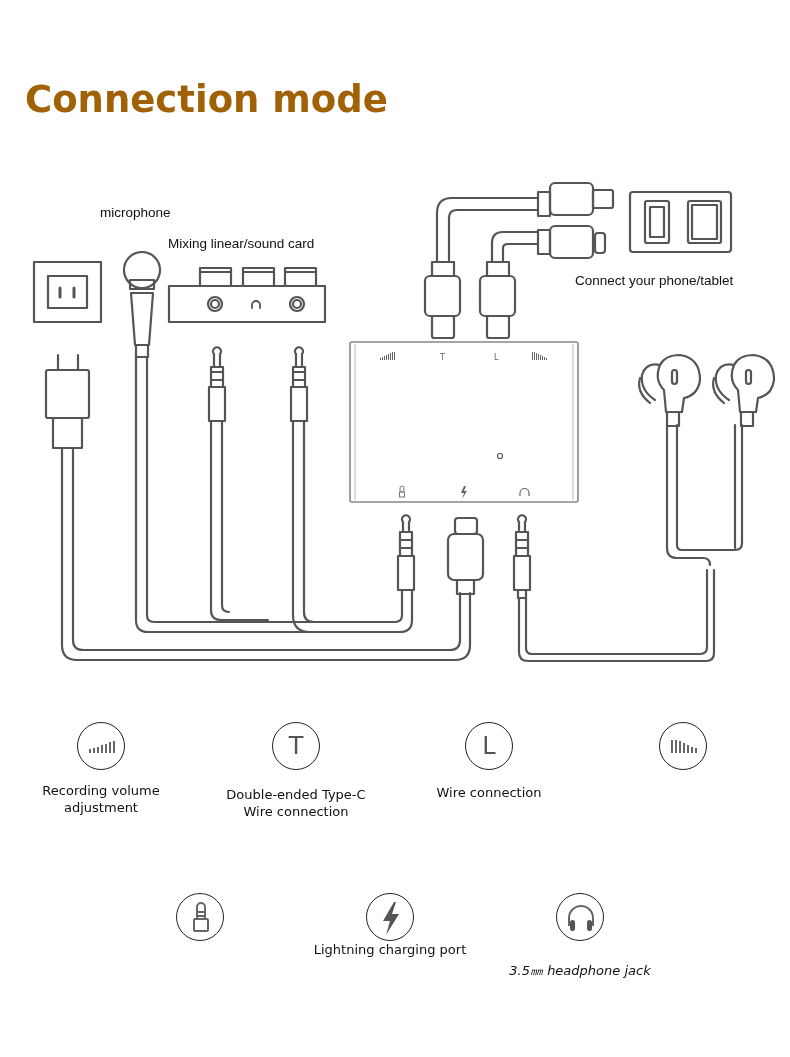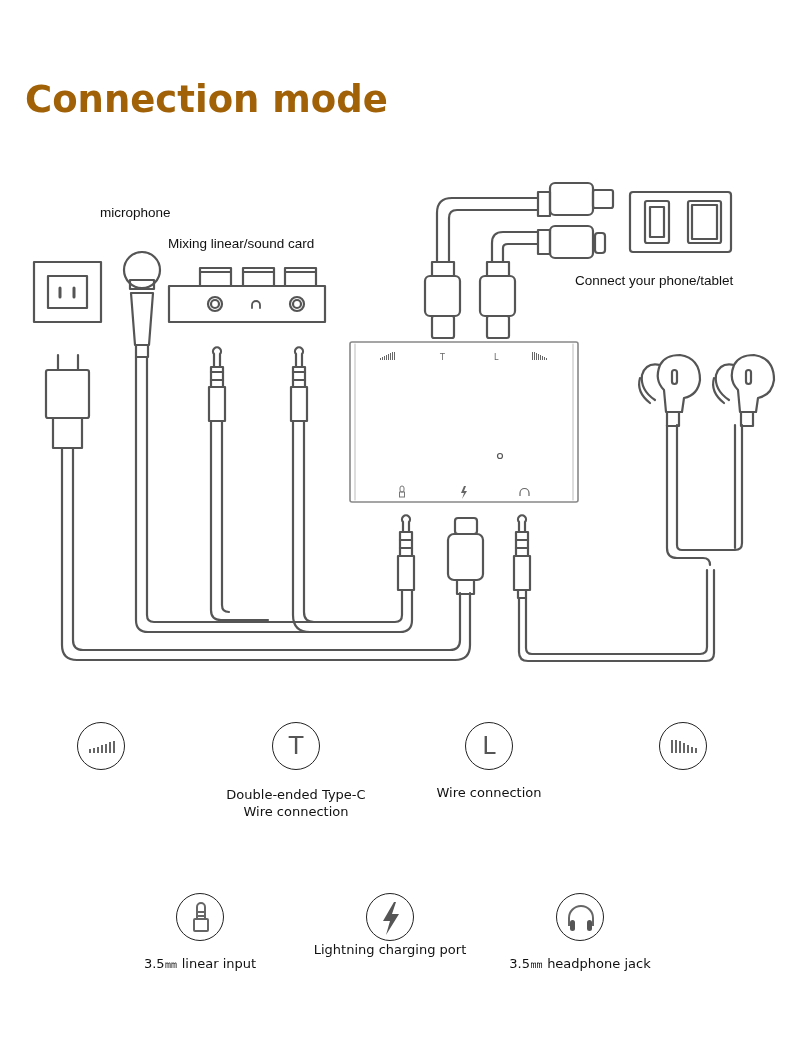--- a/index.html
+++ b/index.html
@@ -204,20 +204,24 @@
       <rect x="11" y="26" width="2" height="4"></rect>
           <rect x="15" y="25" width="2" height="5"></rect>
       <rect x="19" y="24" width="2" height="6"></rect>
           <rect x="23" y="22" width="2" height="8"></rect>
       <rect x="27" y="21" width="2" height="9"></rect>
           <rect x="31" y="19" width="2" height="11"></rect>
       <rect x="35" y="18" width="2" height="12"></rect>
         </g>
       </svg>
   </div>
+  <div class="cap">
+      <span>Recording volume</span>
+      <span>adjustment</span>
+    </div>
 </div>
 
 <div class="feat" style="left:196px; top:722px;">
   <div class="circle">
     <div style="position:absolute;left:0;right:0;top:9px;text-align:center;font-size:24px;color:#555;">T</div>
   </div>
   <div class="cap" style="margin-top:16px;">
       <span>Double-ended Type-C</span>
       <span>Wire connection</span>
     </div>
@@ -252,23 +256,20 @@
   <div class="circle">
     <svg width="48" height="48" viewBox="0 0 48 48">
         <g fill="none" stroke="#666" stroke-width="2">
       <path d="M20 25 V13 a4 4 0 0 1 8 0 V25"></path>
       <line x1="20" y1="18" x2="28" y2="18"></line>
           <line x1="20" y1="22" x2="28" y2="22"></line>
       <rect x="17" y="25" width="14" height="12" rx="1"></rect>
         </g>
       </svg>
   </div>
-  <div class="cap" style="margin-top:14px;">
-      <span>3.5㎜ linear input</span>
-    </div>
 </div>
 
 <div class="feat" style="left:290px; top:893px;">
   <div class="circle">
     <svg width="48" height="48" viewBox="0 0 48 48">
         <path d="M27 8 L16 27 H23 L19 41 L32 20 H25 L29 8 Z" fill="#555"></path>
       </svg>
   </div>
   <div class="cap" style="margin-top:0;">
       <span>Lightning charging port</span>
@@ -276,16 +277,16 @@
 </div>
 
 <div class="feat" style="left:480px; top:893px;">
   <div class="circle">
     <svg width="48" height="48" viewBox="0 0 48 48">
       <path d="M12 32 V24 a12 12 0 0 1 24 0 V32" fill="none" stroke="#666" stroke-width="2"></path>
       <rect x="13" y="26" width="5" height="11" rx="2.5" fill="#555"></rect>
       <rect x="30" y="26" width="5" height="11" rx="2.5" fill="#555"></rect>
     </svg>
   </div>
-  <div class="cap" style="margin-top:14px;">
+  <div class="cap" style="margin-top:21px;font-style:italic;">
       <span>3.5㎜ headphone jack</span>
     </div>
 </div>
 
 </body></html>

